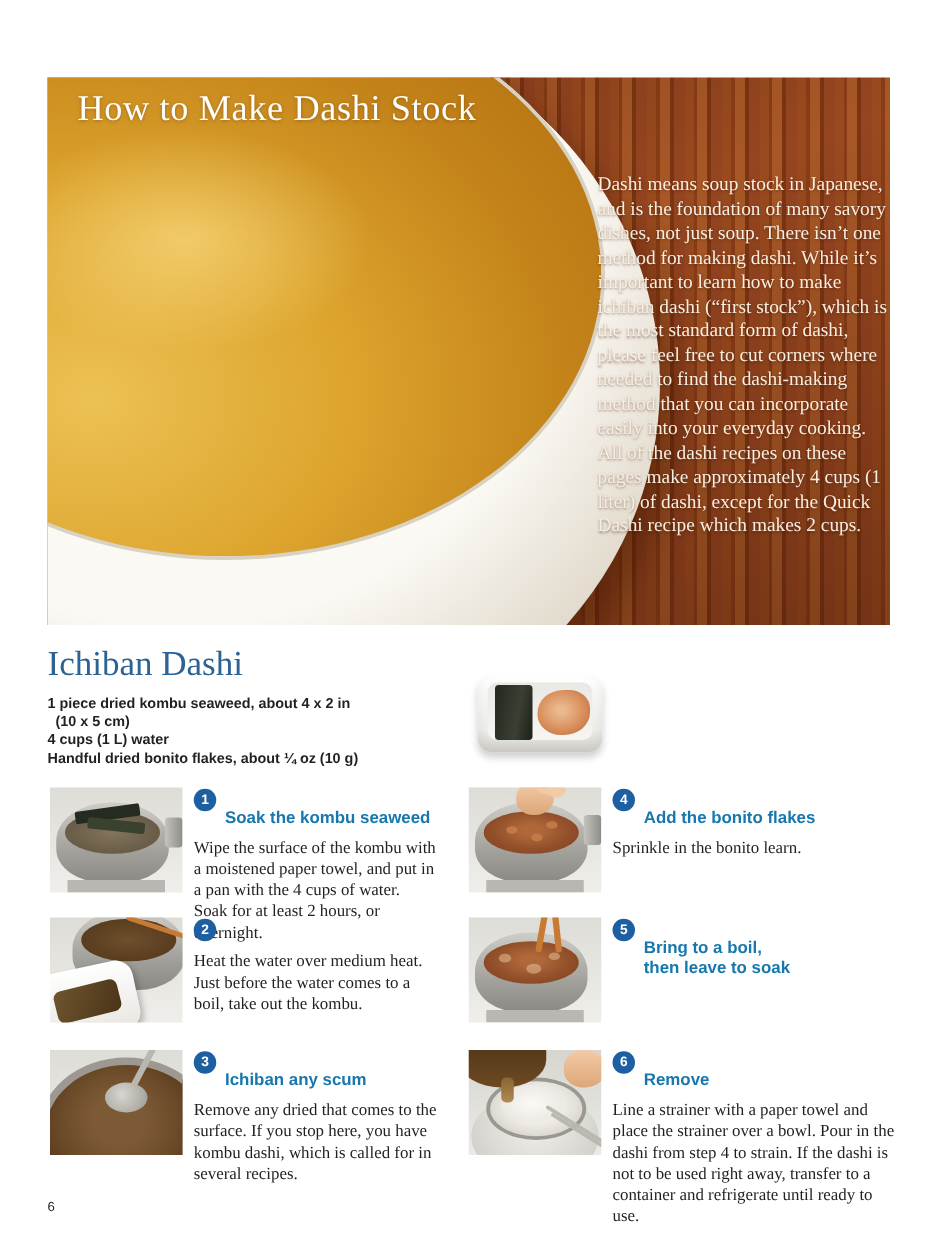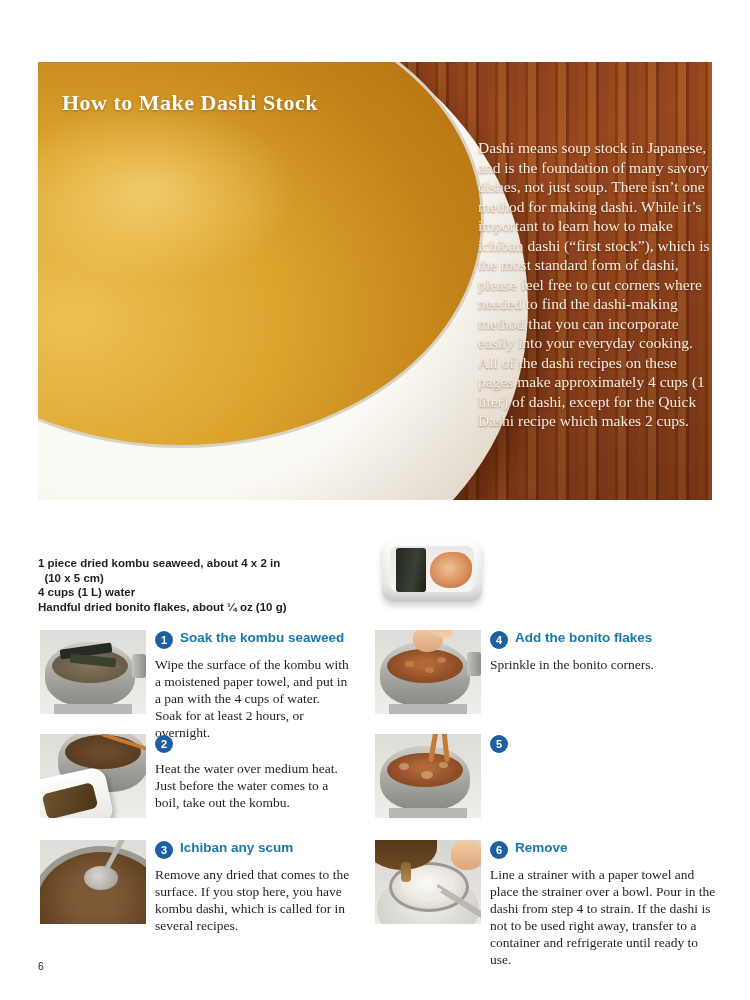--- a/index.html
+++ b/index.html
@@ -12,21 +12,21 @@
           linear-gradient(160deg, rgba(60,20,5,.25), rgba(0,0,0,0) 40%, rgba(40,10,0,.3)),
           repeating-linear-gradient(90deg,#9a4a1e 0 7px,#8a3d16 7px 10px,#a85826 10px 18px,#7c3512 18px 21px,#954520 21px 30px);}
   .bowl-outer{position:absolute;left:-150px;top:-55px;width:640px;height:600px;border-radius:50%;
         background:radial-gradient(circle at 40% 30%, #fbf9f4 55%, #e4ddd0 75%, #cfc6b4 100%);
         box-shadow:12px 18px 30px rgba(60,20,0,.45);}
   .liquid{position:absolute;left:-160px;top:-70px;width:600px;height:450px;border-radius:50%;
         border:3px solid #d9d2c2;
         background:radial-gradient(ellipse at 32% 72%, #ecc154 0%, #dda52e 35%, #c4841a 65%, #ad690d 100%);}
   .liquid-sheen{position:absolute;left:-40px;top:40px;width:300px;height:180px;border-radius:50%;
         background:radial-gradient(ellipse at center, rgba(255,230,150,.55), rgba(255,230,150,0) 70%);}
-  .hero-title{position:absolute;left:24px;top:28px;font-size:22px;font-weight:bold;color:#fdfdfa;
+  .hero-title{position:absolute;left:24px;top:9px;font-size:29px;font-weight:normal;color:#fdfdfa;
         font-family:"Liberation Serif",serif;letter-spacing:.5px;text-shadow:0 1px 3px rgba(90,40,0,.4);}
   .hero-intro{position:absolute;left:440px;top:76px;width:232px;font-size:15.5px;line-height:19.5px;
         color:#f7ede0;text-shadow:0 1px 2px rgba(70,25,0,.5);}
 
   
   .recipe-title{position:absolute;left:38px;top:516px;font-size:28px;color:#2c6394;
         font-family:"Liberation Serif",serif;}
   .ingredients{position:absolute;left:38px;top:556px;width:300px;
         font-family:"Liberation Sans",sans-serif;font-weight:bold;font-size:11.5px;line-height:14.5px;}
   .ingredient{white-space:pre-line;}
@@ -45,21 +45,21 @@
 
   
   .photo{position:absolute;width:106px;height:84px;overflow:hidden;
         background:linear-gradient(180deg,#dedcd6,#f0eeea);}
   .step-text{position:absolute;}
   .step-head{display:flex;align-items:flex-start;gap:7px;}
   .badge{flex:0 0 auto;width:18px;height:18px;border-radius:50%;background:#1d5fa0;color:#ffffff;
         font-family:"Liberation Sans",sans-serif;font-size:11px;font-weight:bold;
         display:flex;align-items:center;justify-content:center;margin-top:1px;}
   .step-title{font-family:"Liberation Sans",sans-serif;font-weight:bold;font-size:13.5px;
-        line-height:16px;color:#1878ad;white-space:pre-line;}
+        line-height:16px;color:#1878ad;white-space:pre-line;margin-top:16px;}
   .step-body{margin-top:7px;font-size:13.5px;line-height:17px;color:#231f20;}
 
   
   .pot{position:absolute;left:5px;top:12px;width:90px;height:64px;border-radius:48% 48% 42% 42%;
         background:linear-gradient(180deg,#cfcdc8,#a3a19b 60%,#8b8984);}
   .pot .water{position:absolute;left:7px;top:7px;width:76px;height:34px;border-radius:50%;}
   .stove{position:absolute;left:14px;bottom:0;width:78px;height:10px;background:#b9b7b1;}
   .handle{position:absolute;width:14px;height:24px;background:linear-gradient(90deg,#c5c3be,#8f8d88);border-radius:3px;}
 
   .s1 .water{background:radial-gradient(#83745a,#5d5140);}
@@ -121,20 +121,21 @@
 <div class="page">
 
   <div class="hero">
     <div class="bowl-outer"></div>
     <div class="liquid"></div>
     <div class="liquid-sheen"></div>
     <div class="hero-title">How to Make Dashi Stock</div>
     <div class="hero-intro">Dashi means soup stock in Japanese, and is the foundation of many savory dishes, not just soup. There isn’t one method for making dashi. While it’s important to learn how to make ichiban dashi (“first stock”), which is the most standard form of dashi, please feel free to cut corners where needed to find the dashi-making method that you can incorporate easily into your everyday cooking. All of the dashi recipes on these pages make approximately 4 cups (1 liter) of dashi, except for the Quick Dashi recipe which makes 2 cups.</div>
   </div>
 
+  <div class="recipe-title">Ichiban Dashi</div>
   <div class="ingredients">
     <div class="ingredient">1 piece dried kombu seaweed, about 4 x 2 in
 &nbsp;&nbsp;(10 x 5 cm)</div>
     <div class="ingredient">4 cups (1 L) water</div>
     <div class="ingredient">Handful dried bonito flakes, about ¼ oz (10 g)</div>
   </div>
 
   <div class="dish-photo">
     <div class="dish"></div>
     <div class="dish-inner"></div>
@@ -198,38 +199,40 @@
     <div class="hand"></div>
     <div class="arm"></div>
     <div class="handle"></div>
       <div class="stove"></div>
   </div>
   <div class="step-text" style="left:490px;top:630px;width:222px;">
     <div class="step-head">
       <div class="badge">4</div>
       <div class="step-title">Add the bonito flakes</div>
     </div>
-    <div class="step-body">Sprinkle in the bonito corners.</div>
+    <div class="step-body">Sprinkle in the bonito learn.</div>
   </div>
 
   <div class="photo s5" style="left:375px;top:734px;">
     <div class="pot">
         <div class="water">
       <div class="bubble" style="left:12px;top:10px;width:10px;height:7px;"></div>
       <div class="bubble" style="left:34px;top:18px;width:12px;height:8px;"></div>
       <div class="bubble" style="left:52px;top:9px;width:9px;height:6px;"></div>
     </div>
       </div>
     <div class="chopstick c1"></div>
     <div class="chopstick c2"></div>
     <div class="stove"></div>
   </div>
   <div class="step-text" style="left:490px;top:734px;width:222px;">
     <div class="step-head">
       <div class="badge">5</div>
+      <div class="step-title">Bring to a boil,
+then leave to soak</div>
     </div>
   </div>
 
   <div class="photo s6" style="left:375px;top:840px;">
     <div class="bowl"></div>
     <div class="strainer"></div>
     <div class="paper"></div>
     <div class="pour-mass"></div>
     <div class="stream"></div>
     <div class="hand"></div>

